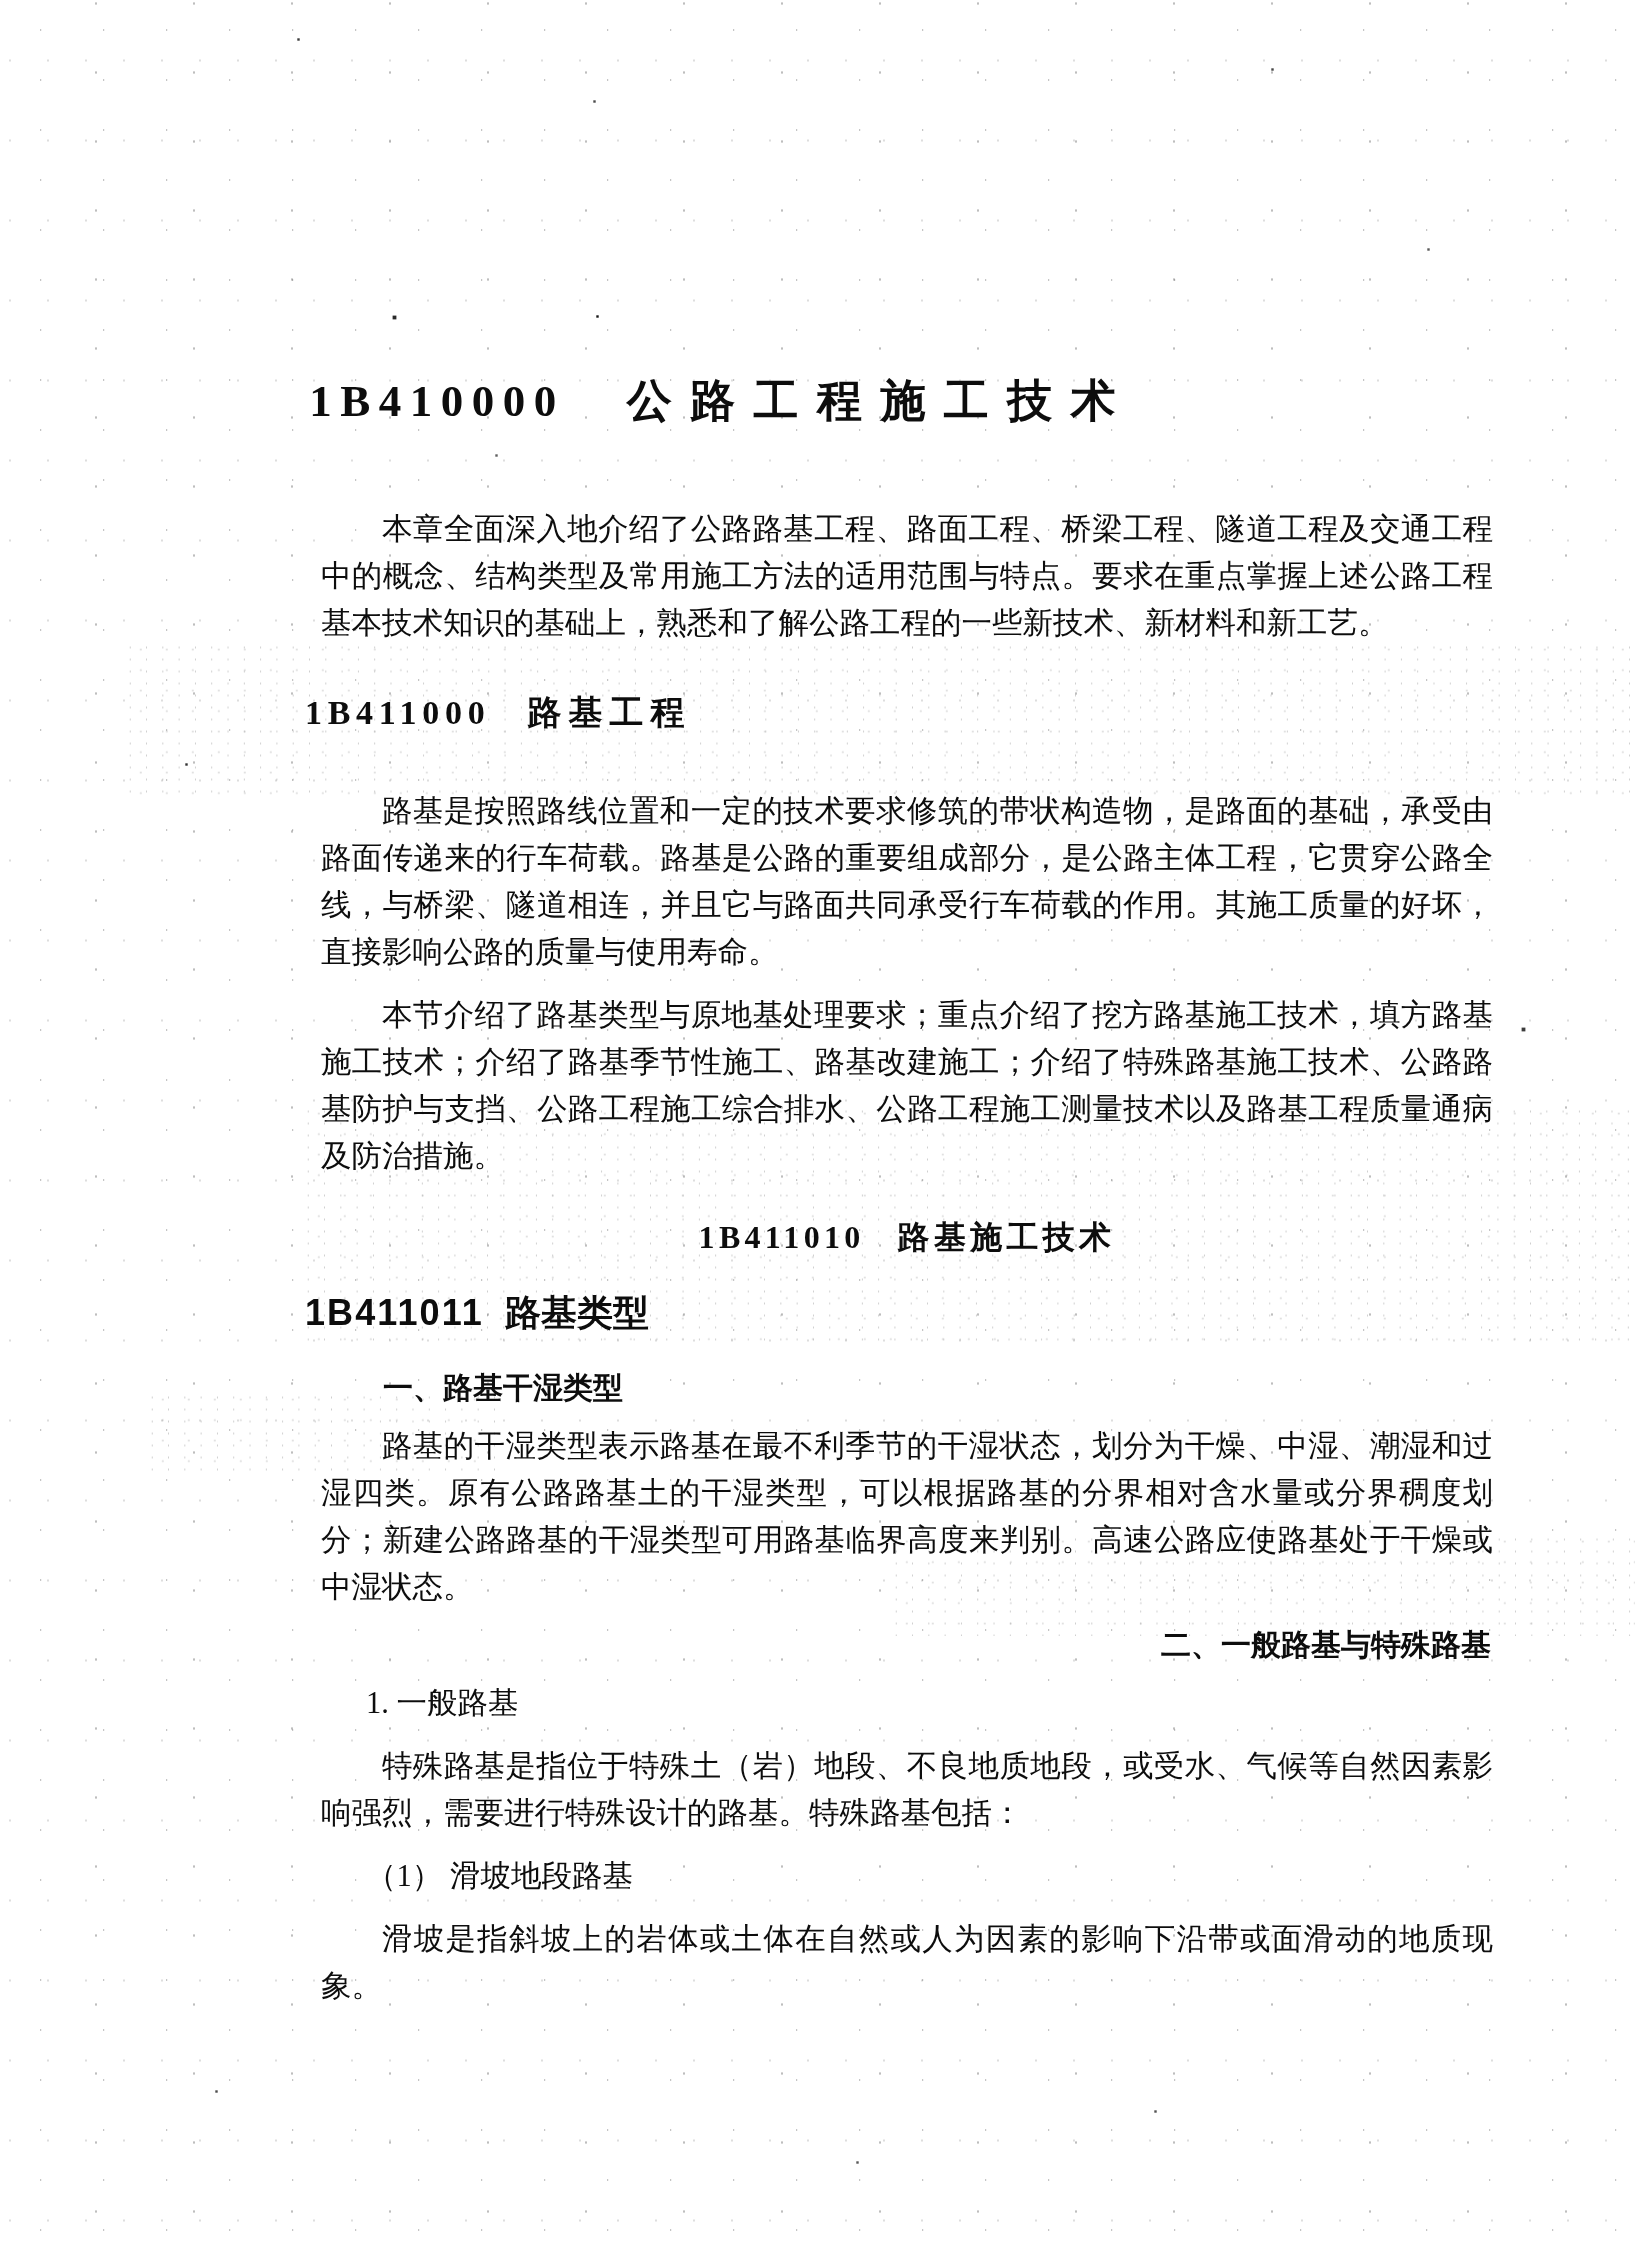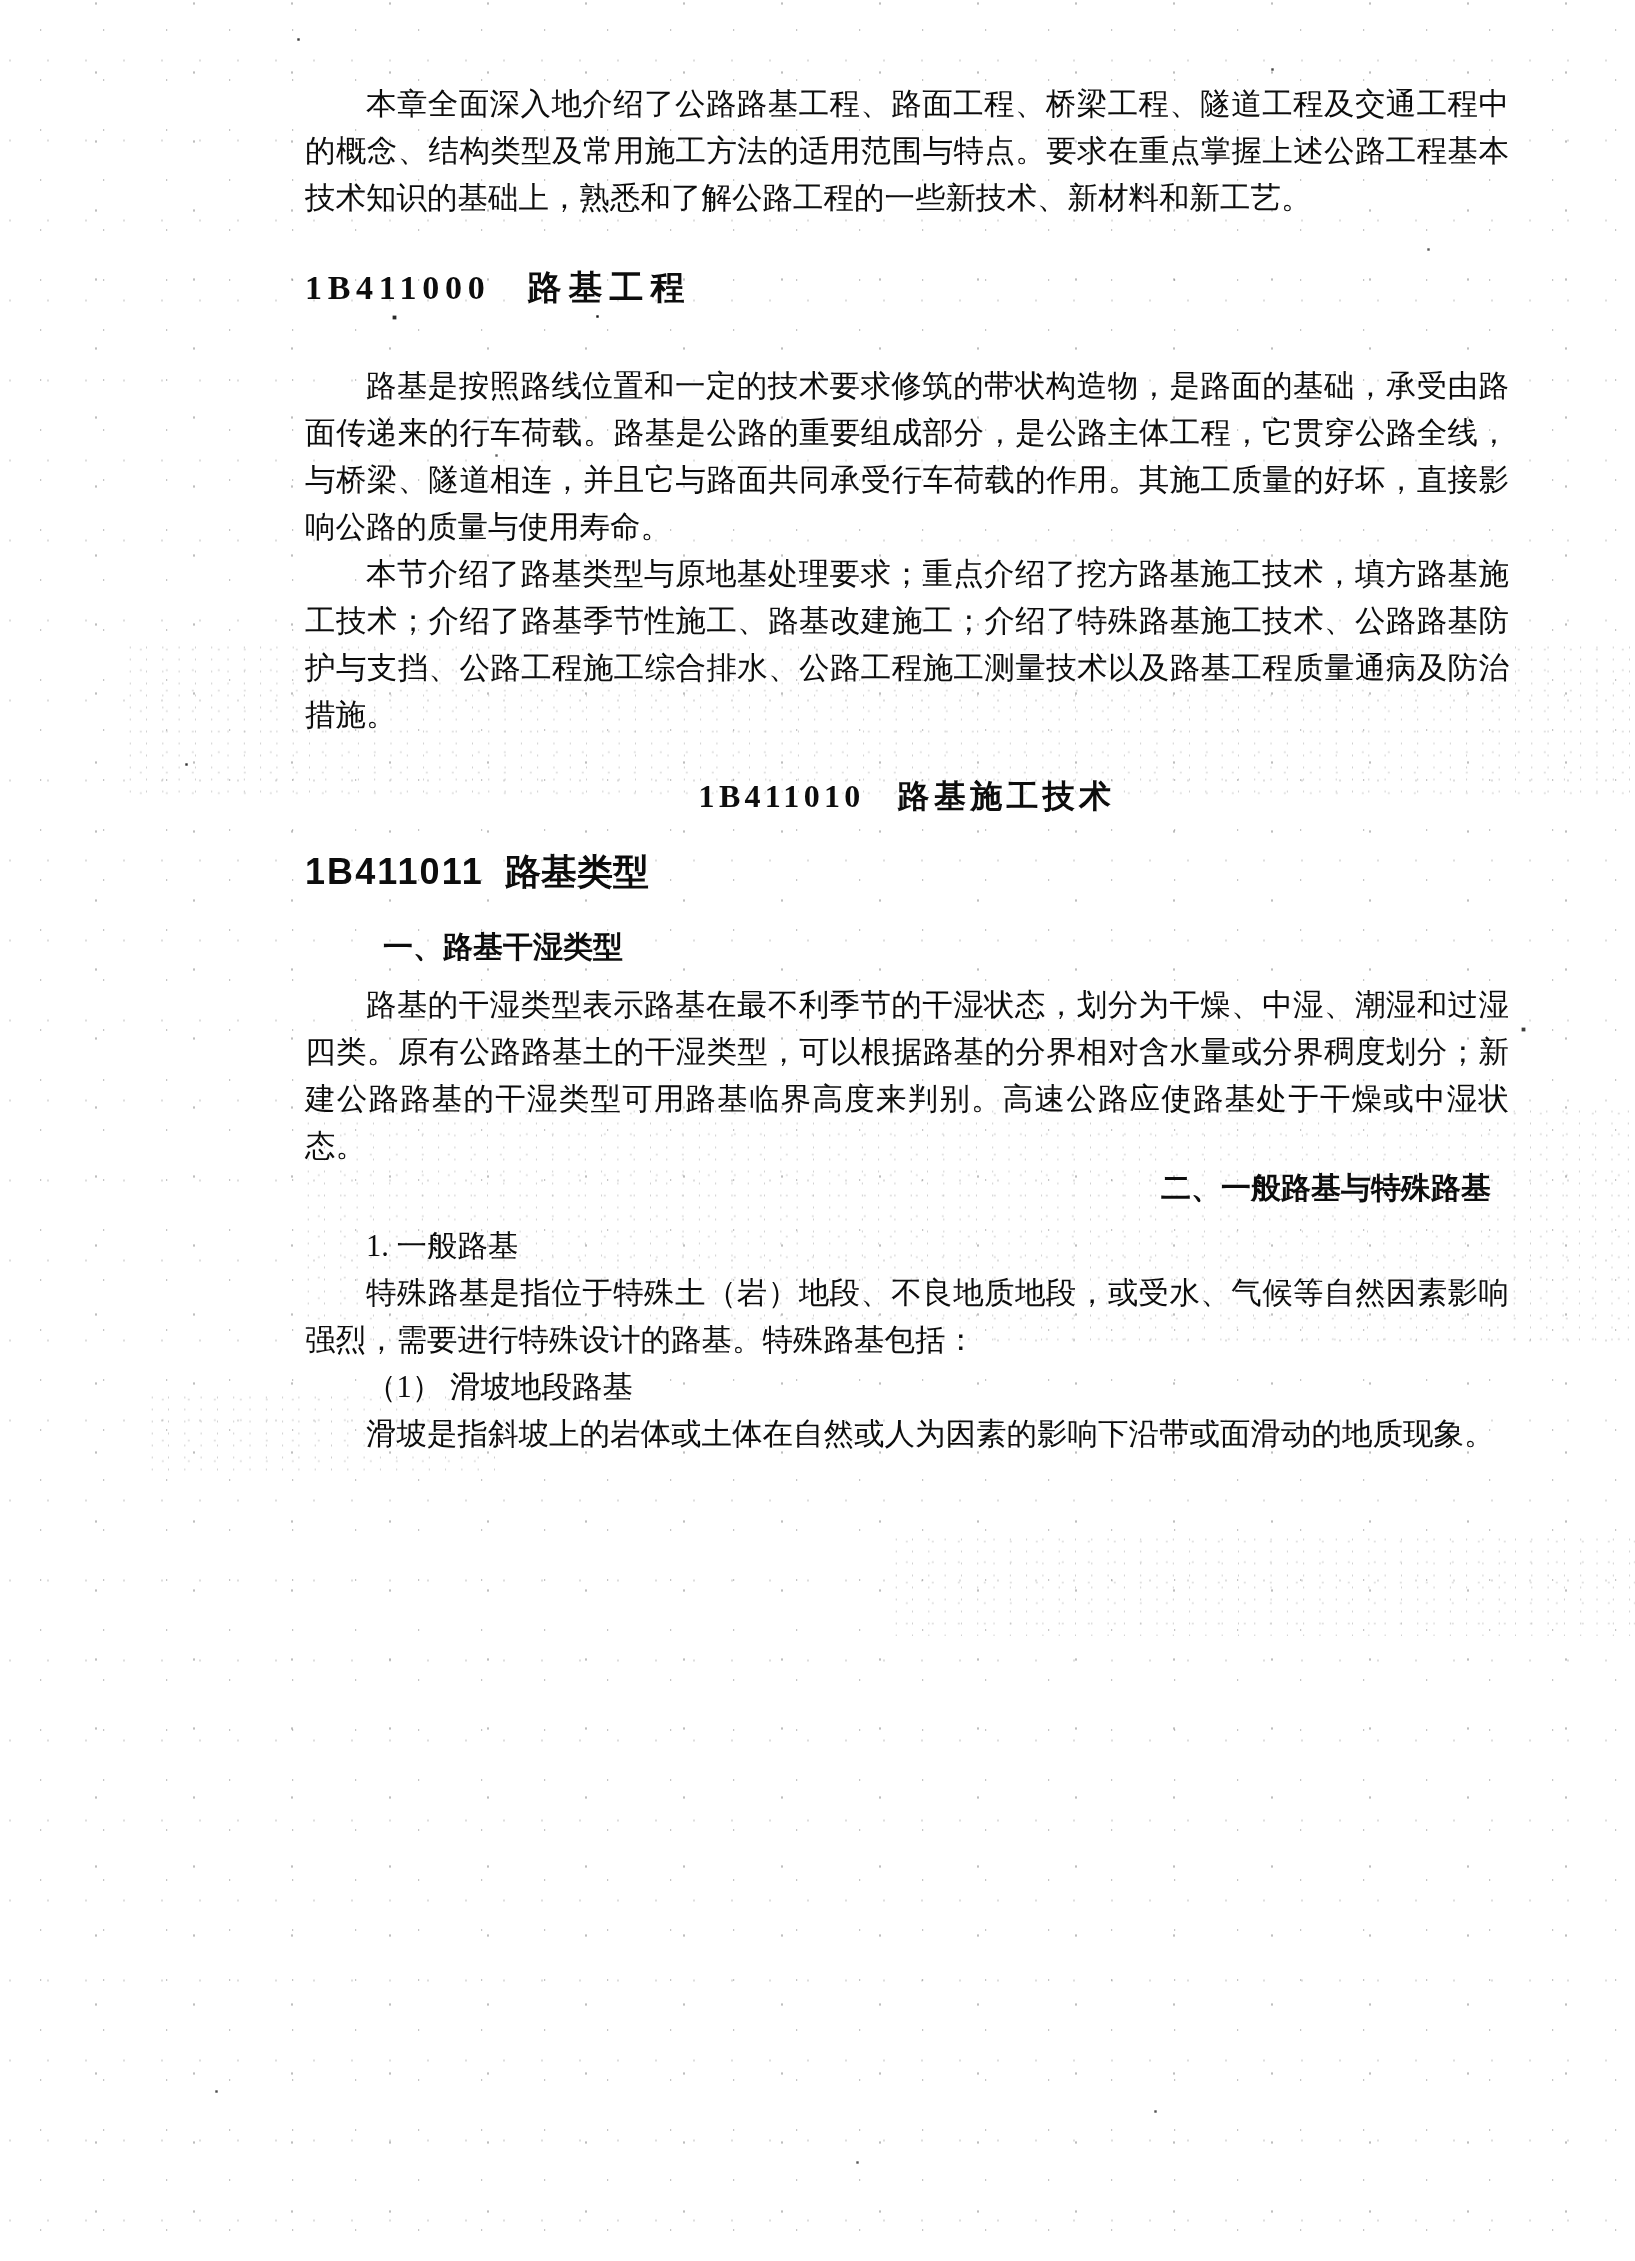--- a/index.html
+++ b/index.html
@@ -43,21 +43,21 @@
     font-size:30px;line-height:35px;font-weight:bold;
     font-family:"Liberation Sans","DejaVu Sans",sans-serif;
     text-indent:2em;margin:18px;
   }
   #part-one-heading{margin-top:40px;}
   #part-two-heading{margin-top:0;text-align:right;}
   
   .body-p{
     font-size:30.5px;line-height:47px;
     text-align:justify;text-indent:2em;
-    margin:0;
+    margin:16px;
   }
   #p-intro{margin-top:81px;}
   #p-section-def{margin-top:55px;}
   #p-section-intro{margin-top:0;}
   #p-drywet{margin-top:5.7px;}
   .list-item{font-size:30.5px;line-height:47px;text-indent:2em;margin:0;white-space:nowrap;}
   #item-1{margin-top:10px;}
   
   .noise-layer{
     position:absolute;inset:0;opacity:.55;pointer-events:none;
@@ -93,20 +93,21 @@
       1155px 2111px 0 0.7px #525252;
   }
 </style>
 </head>
 <body>
 
 <div class="page">
 
   <div class="content">
 
+    <h1 class="chapter-heading"><span class="code">1B410000</span><span class="zh">公路工程施工技术</span></h1>
 
     <p class="body-p" id="p-intro">本章全面深入地介绍了公路路基工程、路面工程、桥梁工程、隧道工程及交通工程中的概念、结构类型及常用施工方法的适用范围与特点。要求在重点掌握上述公路工程基本技术知识的基础上，熟悉和了解公路工程的一些新技术、新材料和新工艺。</p>
 
     <h2 class="section-heading"><span class="code">1B411000</span><span class="zh">路基工程</span></h2>
 
     <p class="body-p" id="p-section-def">路基是按照路线位置和一定的技术要求修筑的带状构造物，是路面的基础，承受由路面传递来的行车荷载。路基是公路的重要组成部分，是公路主体工程，它贯穿公路全线，与桥梁、隧道相连，并且它与路面共同承受行车荷载的作用。其施工质量的好坏，直接影响公路的质量与使用寿命。</p>
 
     <p class="body-p" id="p-section-intro">本节介绍了路基类型与原地基处理要求；重点介绍了挖方路基施工技术，填方路基施工技术；介绍了路基季节性施工、路基改建施工；介绍了特殊路基施工技术、公路路基防护与支挡、公路工程施工综合排水、公路工程施工测量技术以及路基工程质量通病及防治措施。</p>
 
     <h3 class="topic-heading"><span class="code">1B411010</span><span class="zh">路基施工技术</span></h3>

